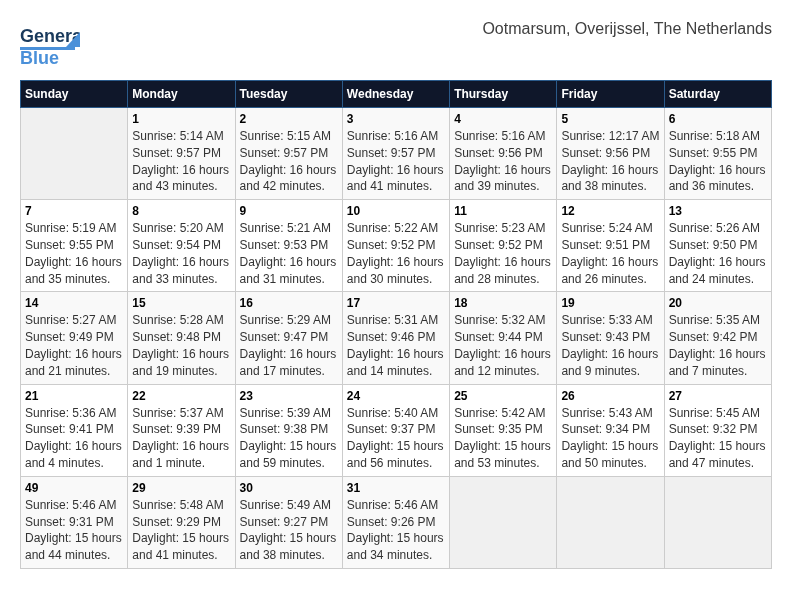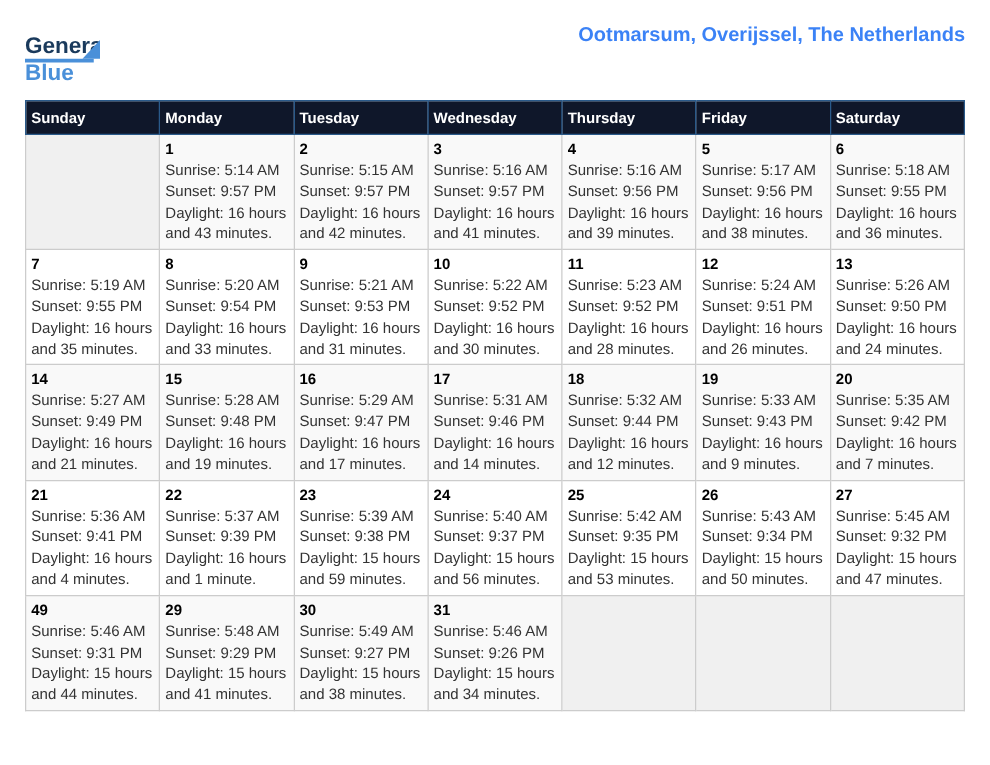--- a/index.html
+++ b/index.html
@@ -19,22 +19,21 @@
     .title-area {
       text-align: right;
     }
     .month-year {
       font-size: 38px;
       color: #1a3a5c;
       font-weight: normal;
     }
     .location {
       font-size: 16px;
-      color: #3b82f6;
-      font-weight: bold;
+      color: #404040;
     }
     table {
       width: 100%;
       border-collapse: collapse;
       font-size: 11px;
     }
     thead tr th {
       background: #0f172a;
       color: #fff;
       padding: 6px 4px;
@@ -127,21 +126,21 @@
 Daylight: 16 hours and 41 minutes.</div>
         </td>
         <td>
           <span class="day-num">4</span>
           <div class="day-info" style="white-space: pre-line;">Sunrise: 5:16 AM
 Sunset: 9:56 PM
 Daylight: 16 hours and 39 minutes.</div>
         </td>
         <td>
           <span class="day-num">5</span>
-          <div class="day-info" style="white-space: pre-line;">Sunrise: 5:17 AM
+          <div class="day-info" style="white-space: pre-line;">Sunrise: 12:17 AM
 Sunset: 9:56 PM
 Daylight: 16 hours and 38 minutes.</div>
         </td>
         <td>
           <span class="day-num">6</span>
           <div class="day-info" style="white-space: pre-line;">Sunrise: 5:18 AM
 Sunset: 9:55 PM
 Daylight: 16 hours and 36 minutes.</div>
         </td>
       </tr>

